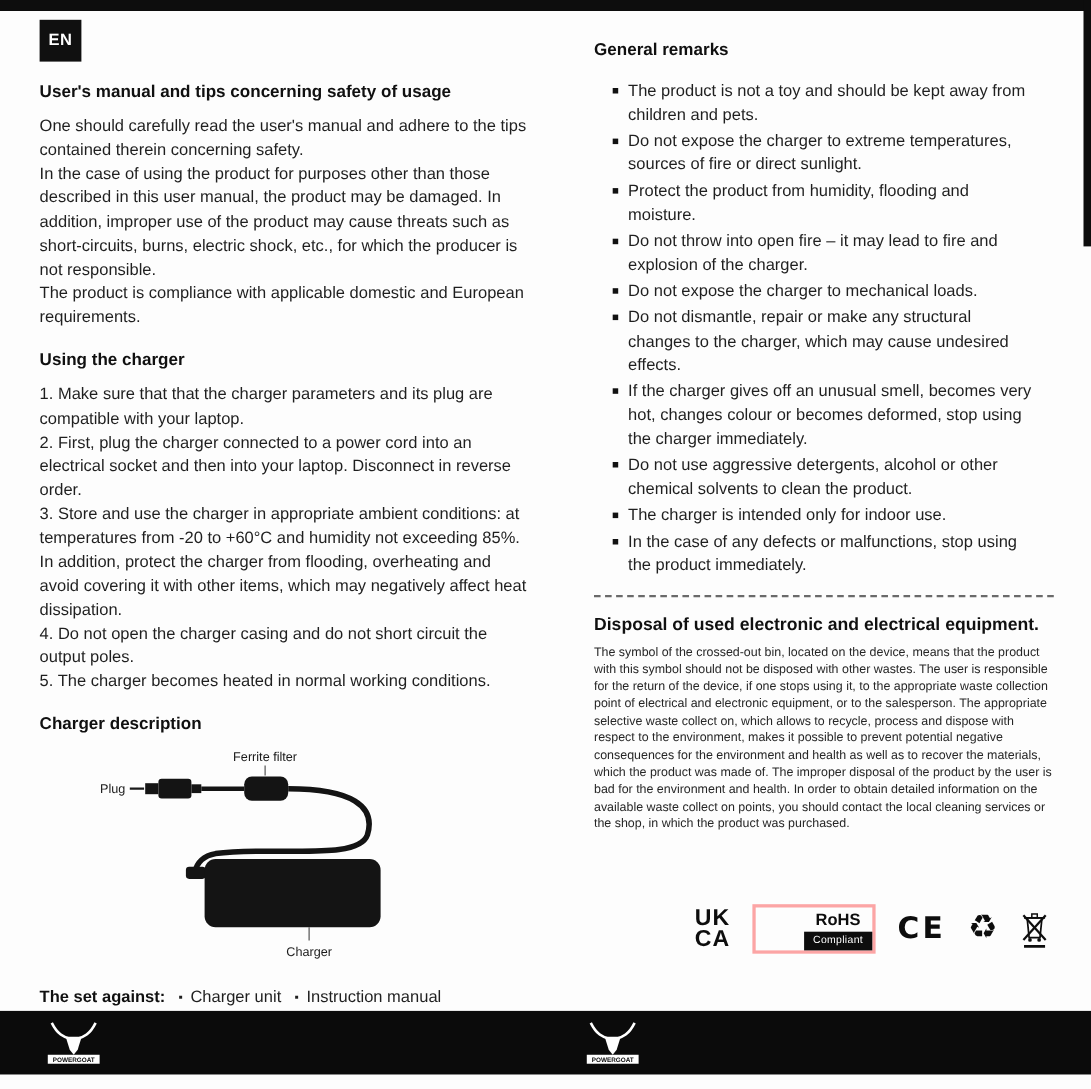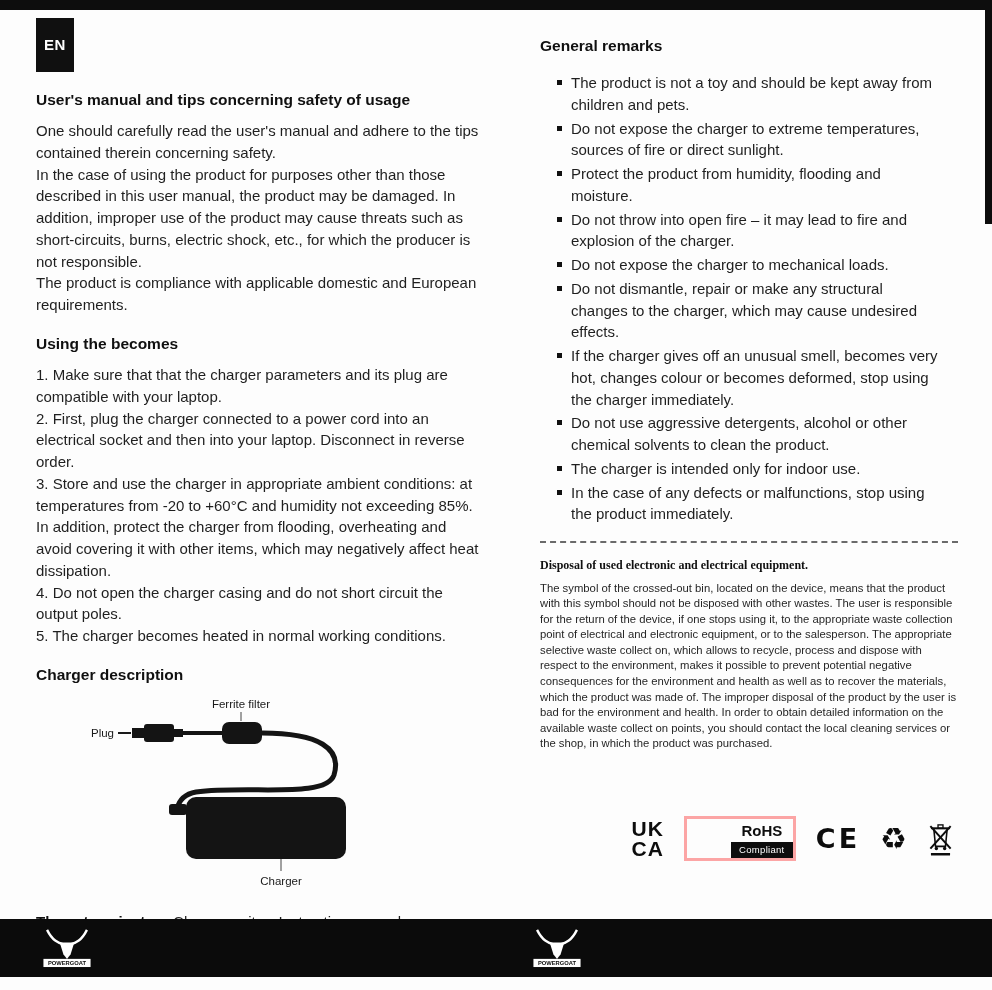--- a/index.html
+++ b/index.html
@@ -8,40 +8,40 @@
     background:#fdfdfd;color:#1f1f1f;overflow:hidden;
     font-family:"Liberation Sans","DejaVu Sans",sans-serif;
     font-size:15px;line-height:1.45;
   }
   .top-bar{position:absolute;top:0;left:0;right:0;height:10px;background:#0d0d0d;}
   .edge-right{position:absolute;top:0;right:0;width:7px;height:224px;background:#0d0d0d;}
   .columns{display:flex;padding:10px 34px 0 36px;gap:56px;box-sizing:border-box;}
   .col-left{width:448px;flex:0 0 448px;}
   .col-right{flex:1;padding-top:26px;min-width:0;}
   .lang-badge{
-    width:38px;height:54px;background:#101010;color:#fff;margin-top:8px;
+    width:38px;height:38px;background:#101010;color:#fff;margin-top:8px;
     display:flex;align-items:center;justify-content:center;
     font-weight:bold;font-size:15px;letter-spacing:.5px;
   }
   h2{font-size:15.5px;font-weight:bold;color:#101010;margin:18px 0 10px 0;line-height:1.3;}
   .col-right h2{margin-top:0;}
   p.body{margin:0 0 4px 0;white-space:pre-line;}
   .steps p{margin:0;}
   .bullet-list{list-style:none;margin:16px;padding:0;}
   .bullet-list li{position:relative;padding-left:15px;margin:0 0 2px 0;}
   .bullet-list li::before{
     content:"";position:absolute;left:1px;top:8px;width:5px;height:5px;background:#111;
   }
   .diagram-wrap{margin:6px 0 2px 0;}
   .set-includes{margin-top:14px;font-size:15px;}
   .set-includes b{font-weight:bold;color:#101010;}
   .inline-item{margin-left:12px;}
   .inline-item::before{content:"▪";margin-right:7px;font-size:11px;position:relative;top:-1px;}
   .divider{border:none;border-top:2px dashed #6a6a6a;margin:16px 0 14px 0;}
-  .disposal-title{font-size:12px;font-weight:bold;color:#101010;margin:0 0 6px 0;font-family:Liberation Serif, serif;}
+  .disposal-title{font-size:16px;font-weight:bold;color:#101010;margin:0 0 6px 0;}
   .disposal-text{font-size:11.3px;line-height:1.38;margin:0;color:#262626;}
   .marks-row{
     display:flex;align-items:center;justify-content:flex-end;
     gap:20px;margin-top:64px;padding-right:4px;
   }
   .ukca{font-weight:bold;font-size:21px;line-height:.95;letter-spacing:1px;color:#0d0d0d;}
   .rohs{border:3px solid #fca5a5;text-align:center;min-width:62px;padding-left:44px;}
   .rohs .rohs-top{font-weight:bold;font-size:15px;padding:1px 6px 0 6px;color:#0d0d0d;}
   .rohs .rohs-bottom{background:#0d0d0d;color:#fff;font-size:9.5px;padding:1px 4px 2px 4px;letter-spacing:.3px;}
   .ce{font-weight:bold;font-size:27px;letter-spacing:3px;color:#0d0d0d;font-family:"DejaVu Sans",sans-serif;}
@@ -63,21 +63,21 @@
   <div class="columns">
 
     <div class="col-left">
       <div class="lang-badge">EN</div>
 
       <h2>User's manual and tips concerning safety of usage</h2>
       <p class="body">One should carefully read the user's manual and adhere to the tips contained therein concerning safety.
 In the case of using the product for purposes other than those described in this user manual, the product may be damaged. In addition, improper use of the product may cause threats such as short-circuits, burns, electric shock, etc., for which the producer is not responsible.
 The product is compliance with applicable domestic and European requirements.</p>
 
-      <h2>Using the becomes</h2>
+      <h2>Using the charger</h2>
       <div class="steps">
 
           <p class="body">1. Make sure that that the charger parameters and its plug are compatible with your laptop.</p>
 
           <p class="body">2. First, plug the charger connected to a power cord into an electrical socket and then into your laptop. Disconnect in reverse order.</p>
 
           <p class="body">3. Store and use the charger in appropriate ambient conditions: at temperatures from -20 to +60°C and humidity not exceeding 85%. In addition, protect the charger from flooding, overheating and avoid covering it with other items, which may negatively affect heat dissipation.</p>
 
           <p class="body">4. Do not open the charger casing and do not short circuit the output poles.</p>
 

